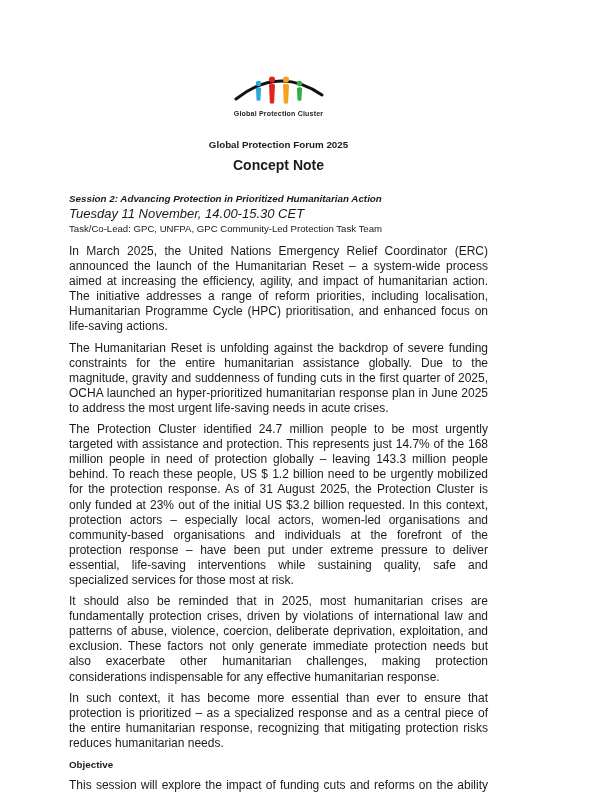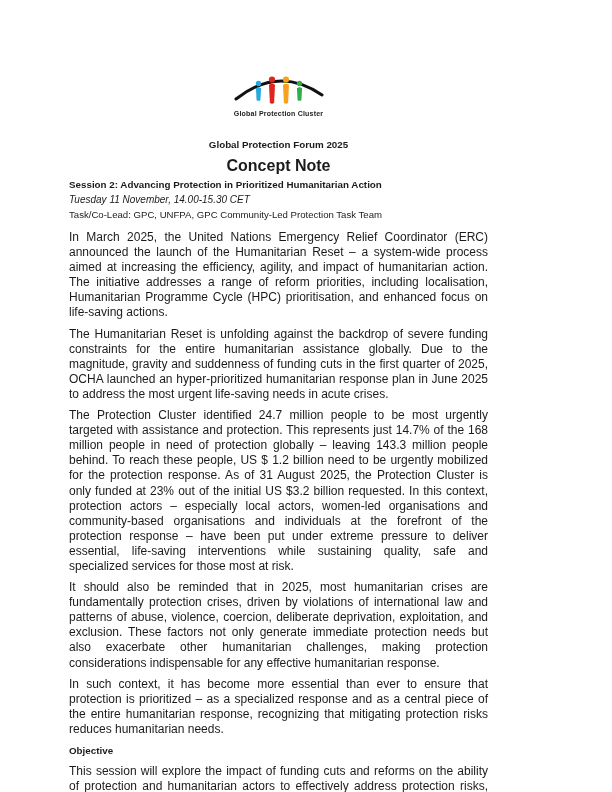--- a/index.html
+++ b/index.html
@@ -32,34 +32,35 @@
   }
   .doc-title {
     margin-top: 20px;
     text-align: center;
     font-size: 9.8px;
     font-weight: 700;
     line-height: 15px;
   }
   .doc-subtitle {
     margin-top: 6px;
-    margin-bottom: 4px;
+    margin-bottom: 18px;
     text-align: center;
-    font-size: 16px;
+    font-size: 14px;
     font-weight: 700;
     line-height: 15px;
   }
   .session-block { margin-bottom: 8px; }
   .session-heading {
     font-size: 9.8px;
     font-weight: 700;
     line-height: 15px;
+    font-style: italic;
   }
   .session-datetime {
-    font-size: 10px;
+    font-size: 13px;
     font-style: italic;
     line-height: 15px;
   }
   .session-lead {
     font-size: 9.6px;
     line-height: 15px;
   }
   .section-heading {
     font-size: 9.8px;
     font-weight: 700;

